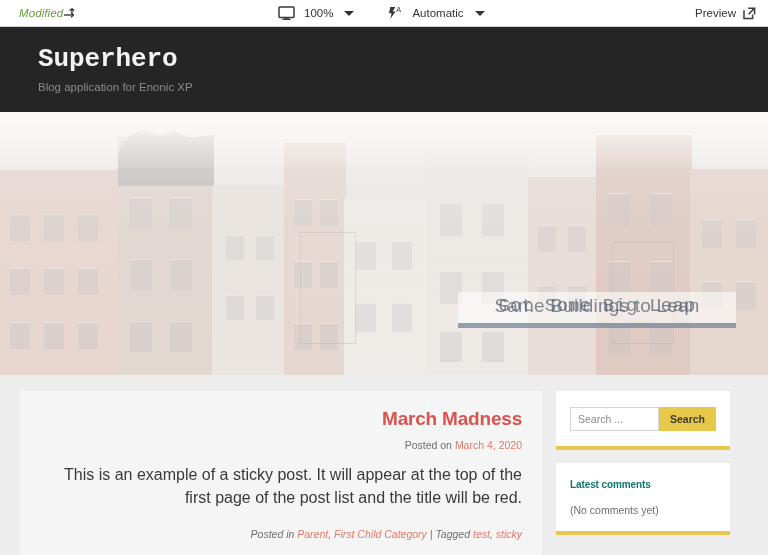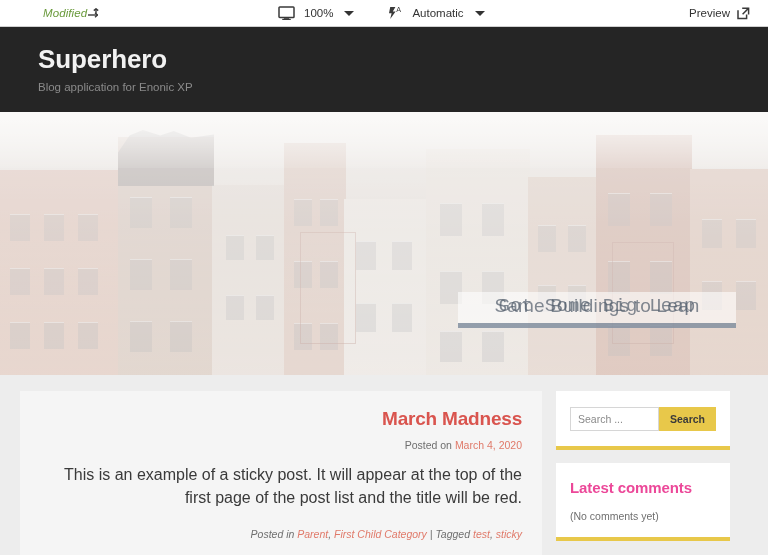--- a/index.html
+++ b/index.html
@@ -23,21 +23,20 @@
     display: flex;
     align-items: center;
     position: relative;
     box-sizing: border-box;
   }
   .tb-left {
     display: flex;
     align-items: center;
     gap: 0;
     padding-left: 19px;
-    margin-left: 24px;
   }
   .modified-label {
     color: #6a9a3c;
     font-style: italic;
     font-size: 11.5px;
     letter-spacing: 0.1px;
   }
   .revert-icon {
     width: 15px;
     height: 13px;
@@ -63,41 +62,42 @@
   }
   .caret {
     width: 0; height: 0;
     border-left: 5px solid transparent;
     border-right: 5px solid transparent;
     border-top: 5px solid #333333;
     margin-left: 11px;
   }
   .tb-right {
     position: absolute;
-    right: 18px;
+    right: 12px;
     display: flex;
     align-items: center;
     gap: 7px;
   }
   .preview-text { font-size: 11.5px; color: #333333; }
   .extlink-icon { width: 13px; height: 13px; display:block; }
 
   
   .site-header {
     background: #252525;
     height: 85px;
     box-sizing: border-box;
     padding: 19px 0 0 38px;
   }
   .site-title {
     color: #f2f2f2;
     font-size: 26px;
     font-weight: 600;
     line-height: 1.05;
     letter-spacing: -0.1px;
+    font-family: Liberation Mono, monospace;
   }
   .site-tagline {
     color: #8a8a8a;
     font-size: 11.5px;
     margin-top: 8px;
   }
 
   
   .hero {
     position: relative;
@@ -258,22 +258,22 @@
     background: #e8c84a;
     border: none;
     color: #3a3a3a;
     font-size: 10.5px;
     font-weight: 600;
     padding: 0 11px;
     cursor: pointer;
     font-family: "Liberation Sans", sans-serif;
   }
   .widget-title {
-    color: #ec4899;
-    font-size: 15px;
+    color: #0f766e;
+    font-size: 10px;
     font-weight: 600;
     letter-spacing: -0.1px;
   }
   .widget-empty {
     font-size: 10.5px;
     color: #6f6f6f;
     margin-top: 14px;
   }
 </style>
 </head>

